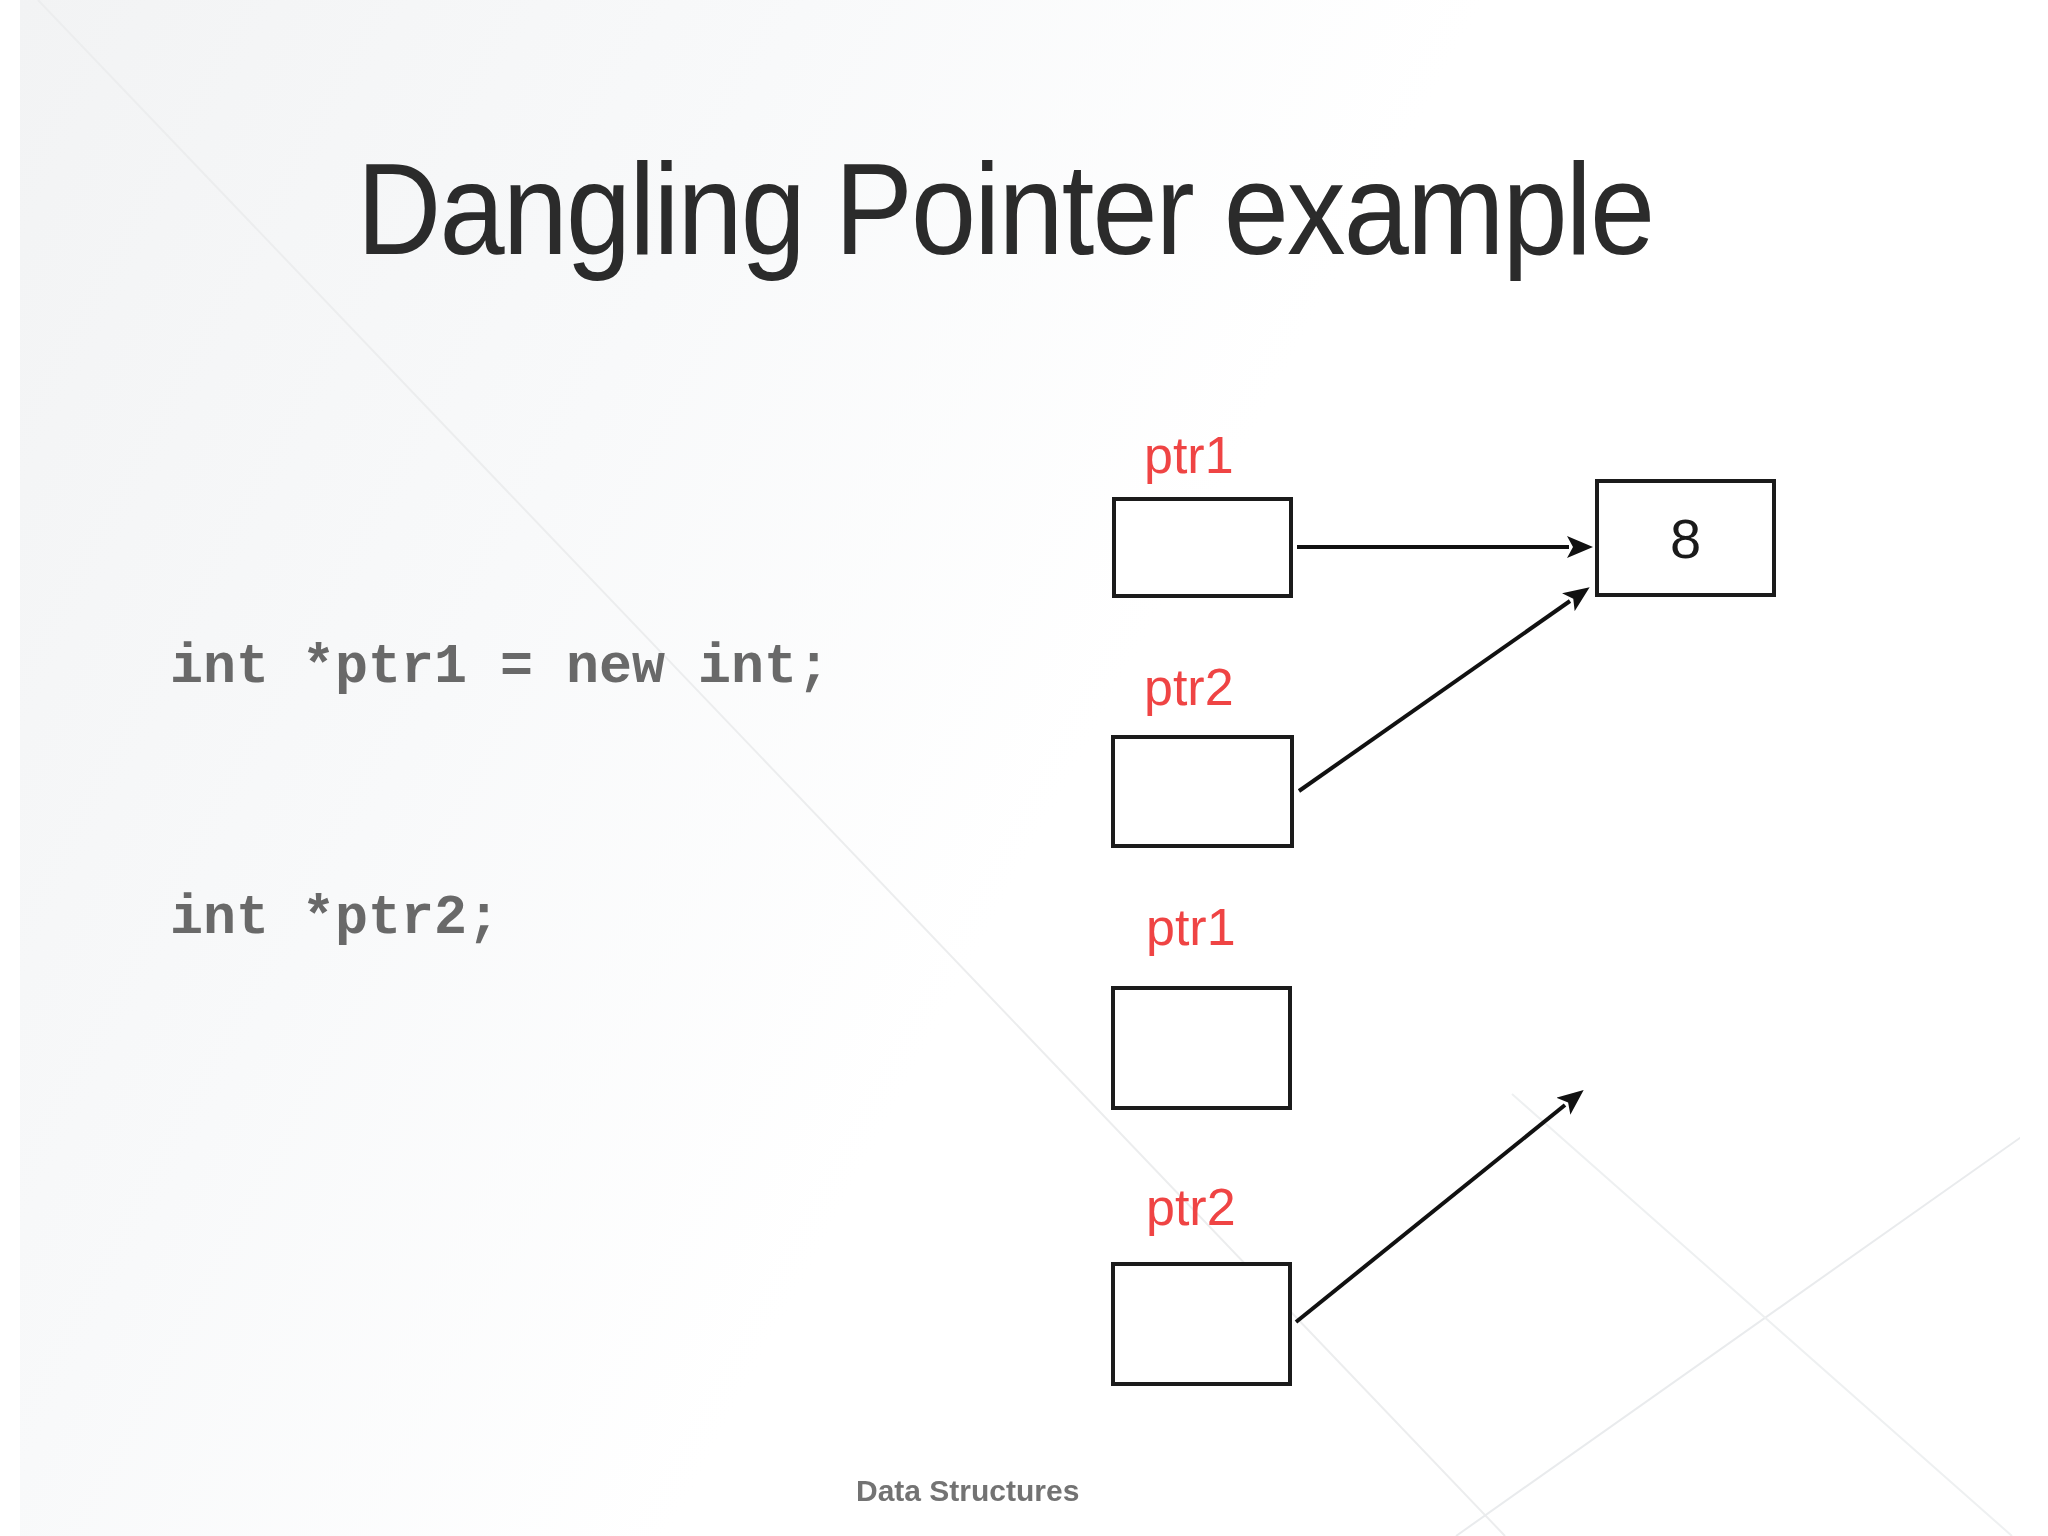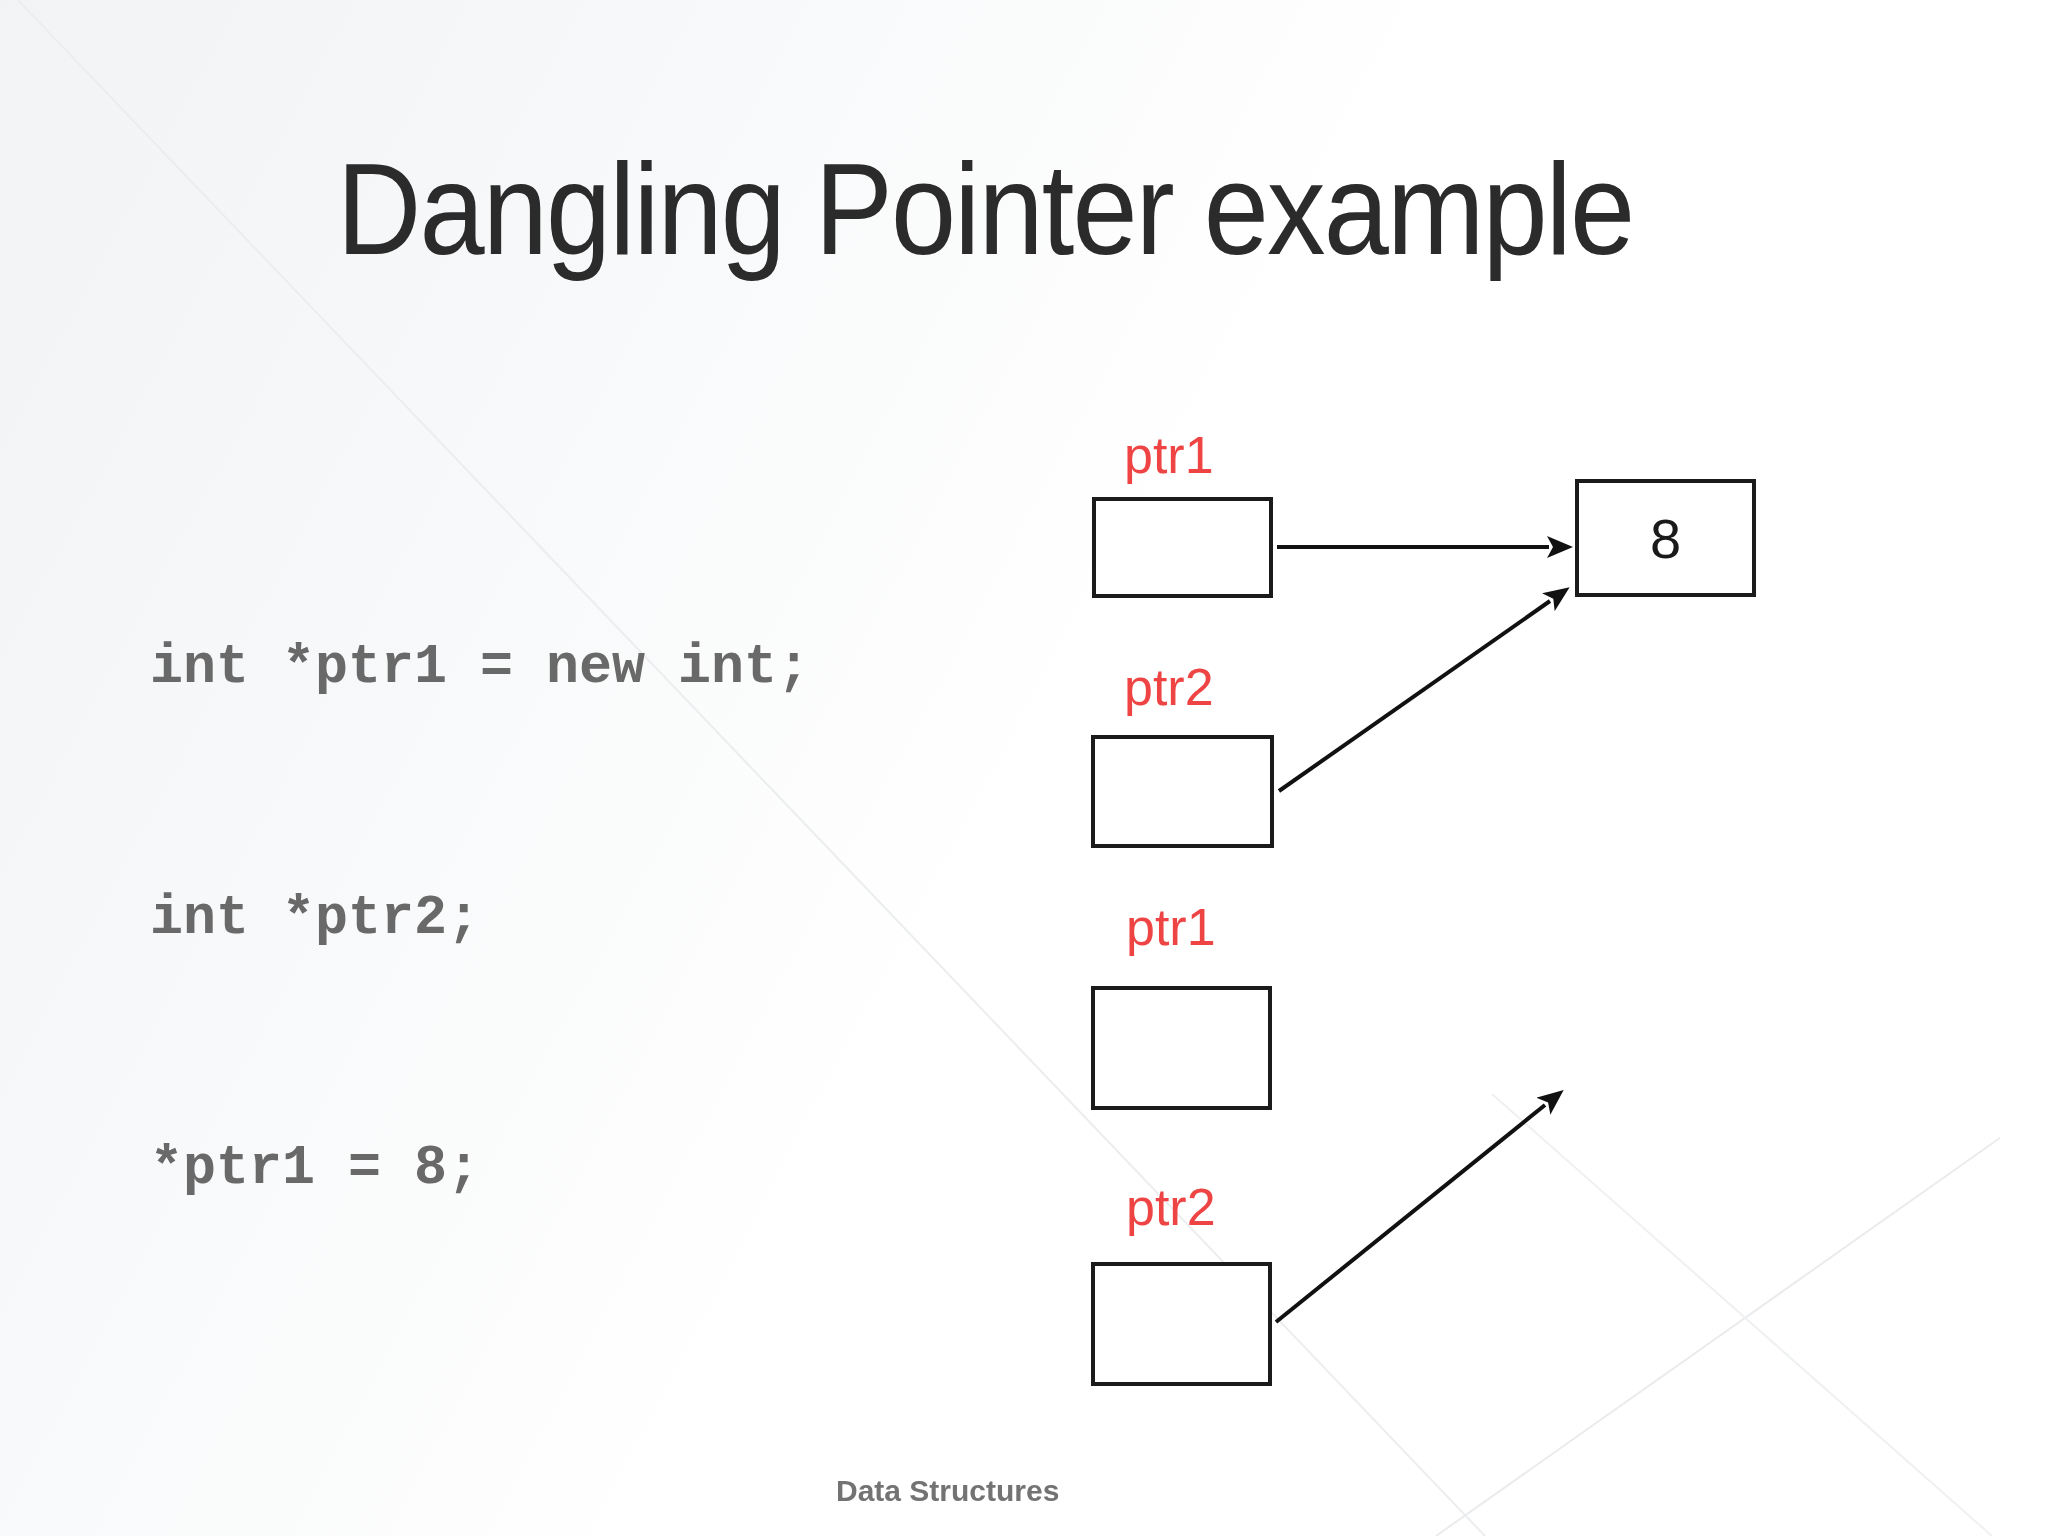--- a/index.html
+++ b/index.html
@@ -7,20 +7,21 @@
     padding: 0;
     background: #ffffff;
   }
   .slide {
     position: relative;
     width: 2000px;
     height: 1536px;
     overflow: hidden;
     background: #ffffff;
     font-family: "Liberation Sans", sans-serif;
+    margin-left: 20px;
   }
   .bg-gradient {
     position: absolute;
     inset: 0;
     background: linear-gradient(118deg, #f2f3f4 0%, #f8f9fa 28%, #ffffff 52%);
     z-index: 0;
   }
   .bg-creases {
     position: absolute;
     left: 0; top: 0;
@@ -105,21 +106,20 @@
     <line x1="18" y1="0" x2="1485" y2="1536" stroke="#ecedee" stroke-width="2"></line>
     <line x1="2048" y1="1104" x2="1436" y2="1536" stroke="#e9ebed" stroke-width="2"></line>
     <line x1="1492" y1="1094" x2="1992" y2="1536" stroke="#eef0f1" stroke-width="2"></line>
   </svg>
 
   <div class="page-title">Dangling Pointer example</div>
 
   <div class="code-block">
     <div>int *ptr1 = new int;</div>
     <div>int *ptr2;</div>
-    <div>*ptr1 = 8;</div>
     
   </div>
 
   <div class="ptr-label" style="left:1124px; top:429px;">ptr1</div>
   <div class="mem-box" style="left:1092px; top:497px; width:181px; height:101px;"></div>
 
   <div class="ptr-label" style="left:1124px; top:661px;">ptr2</div>
   <div class="mem-box" style="left:1091px; top:735px; width:183px; height:113px;"></div>
 
   <div class="mem-box" style="left:1575px; top:479px; width:181px; height:118px;">

